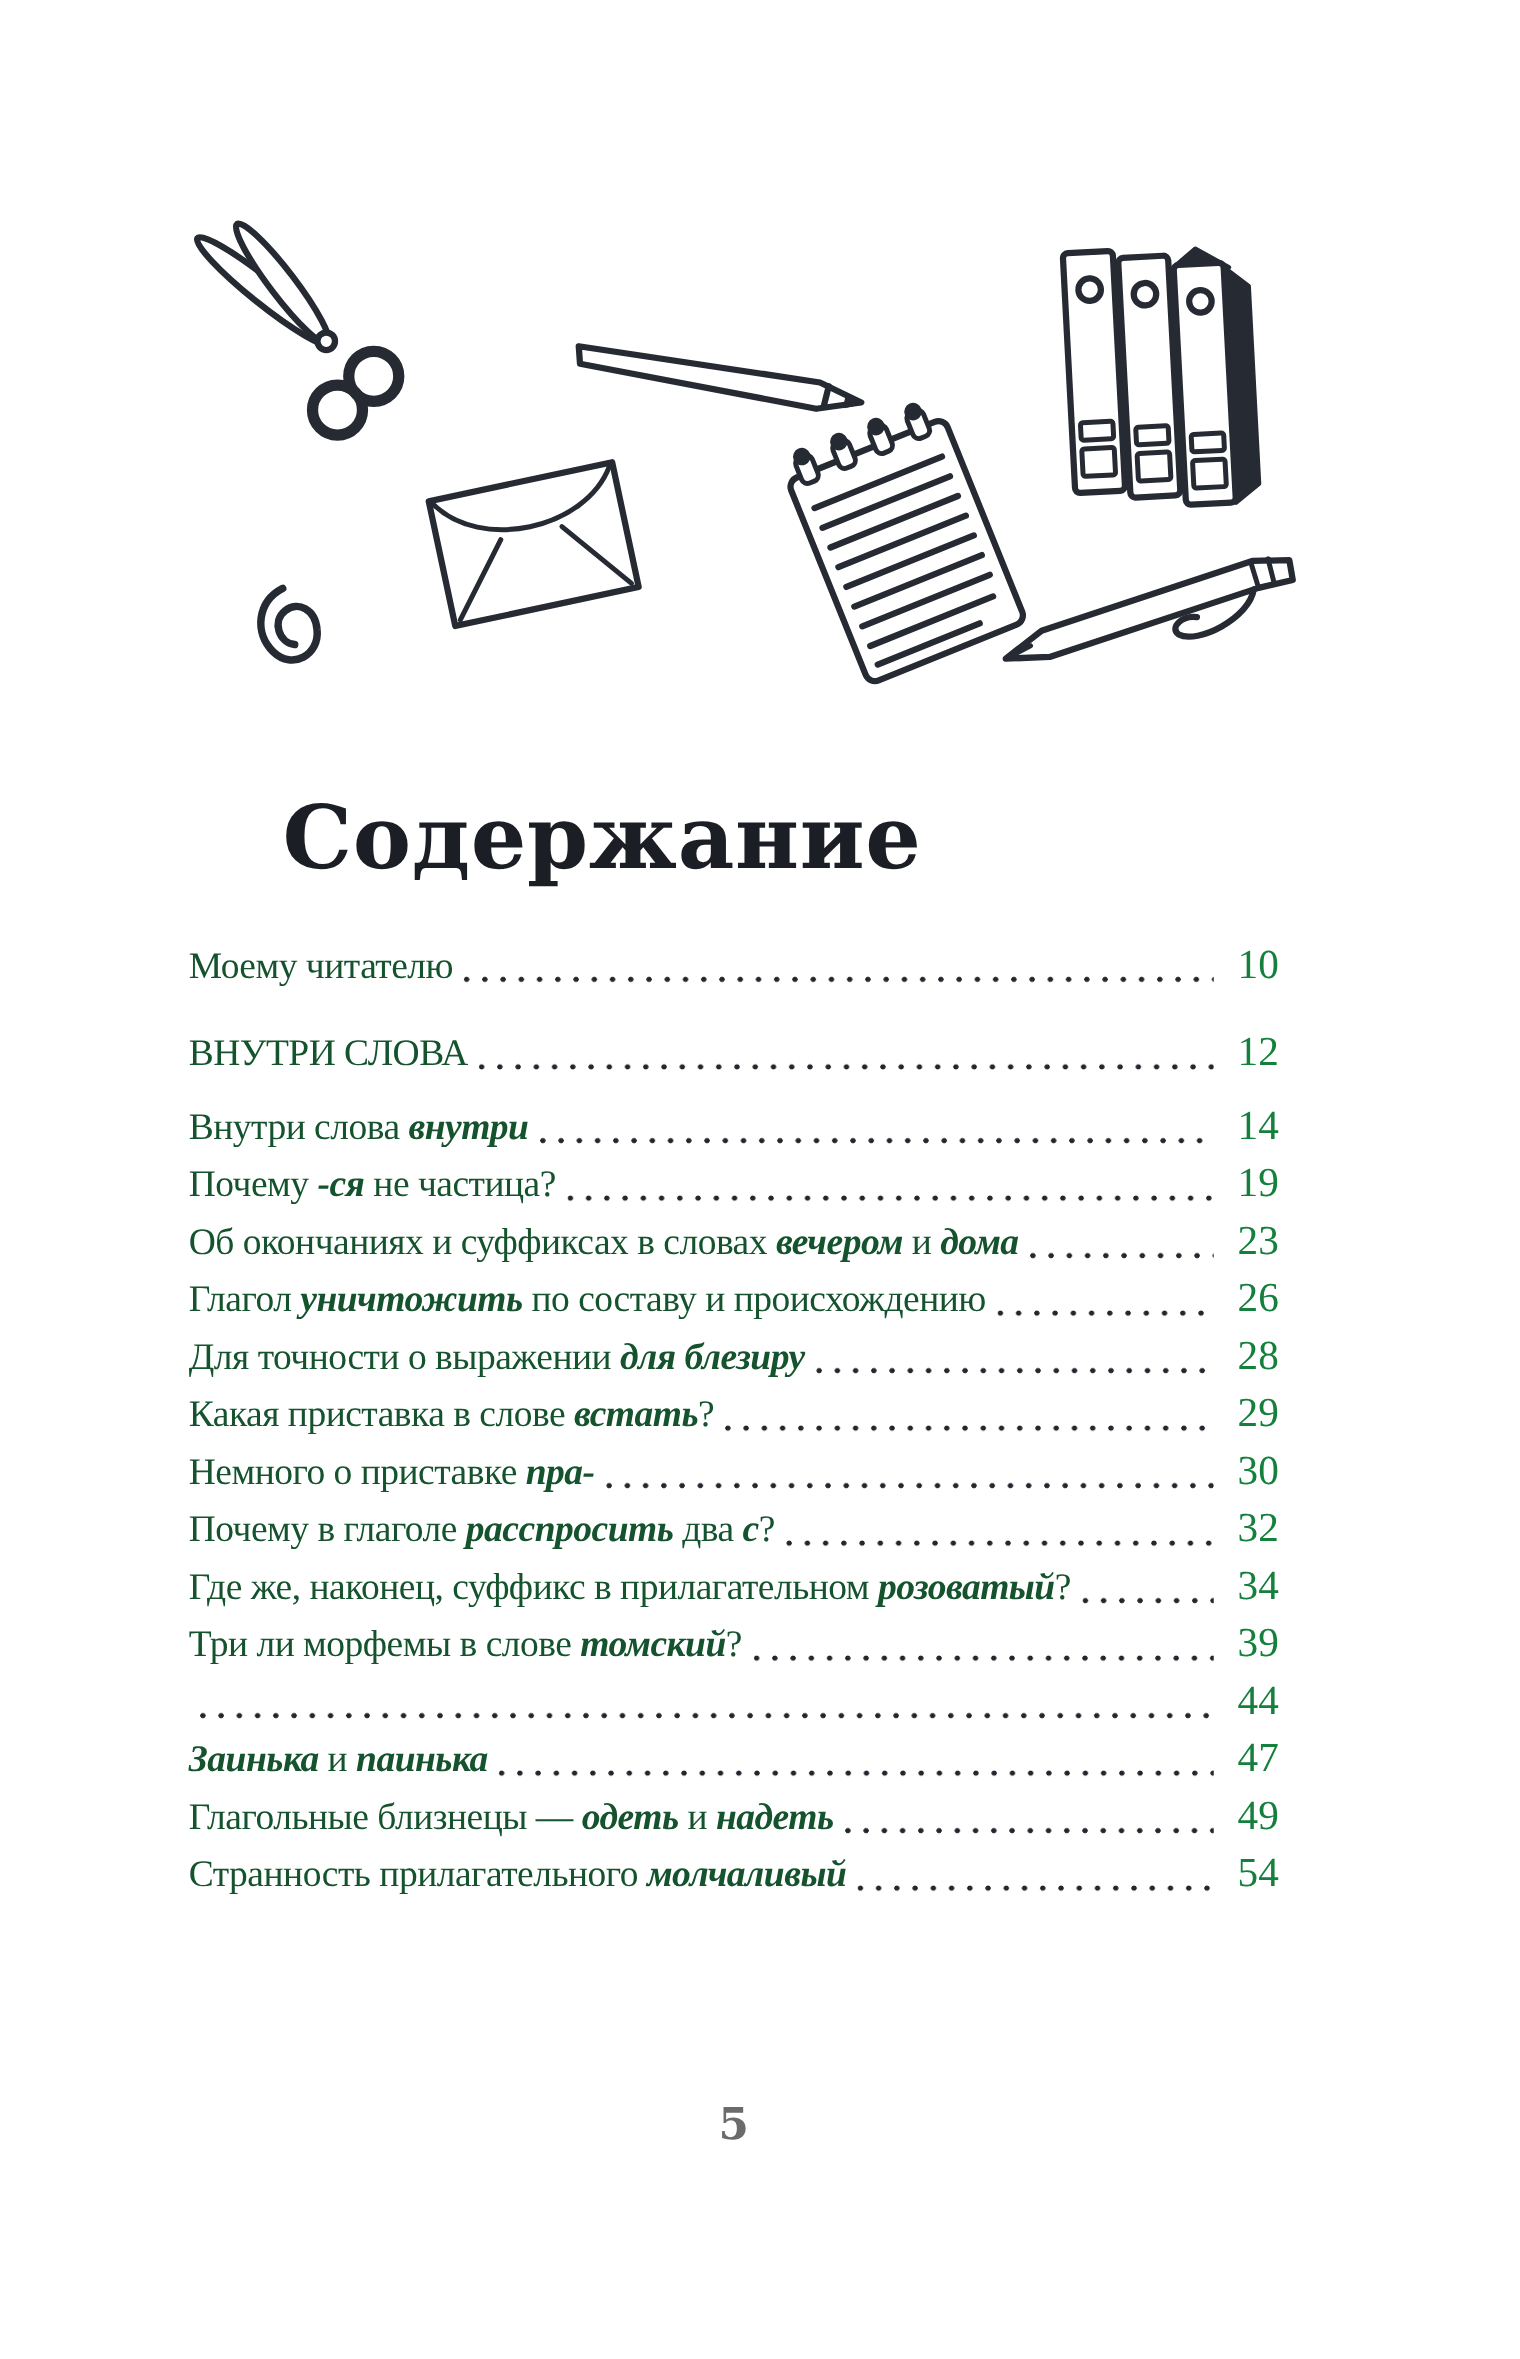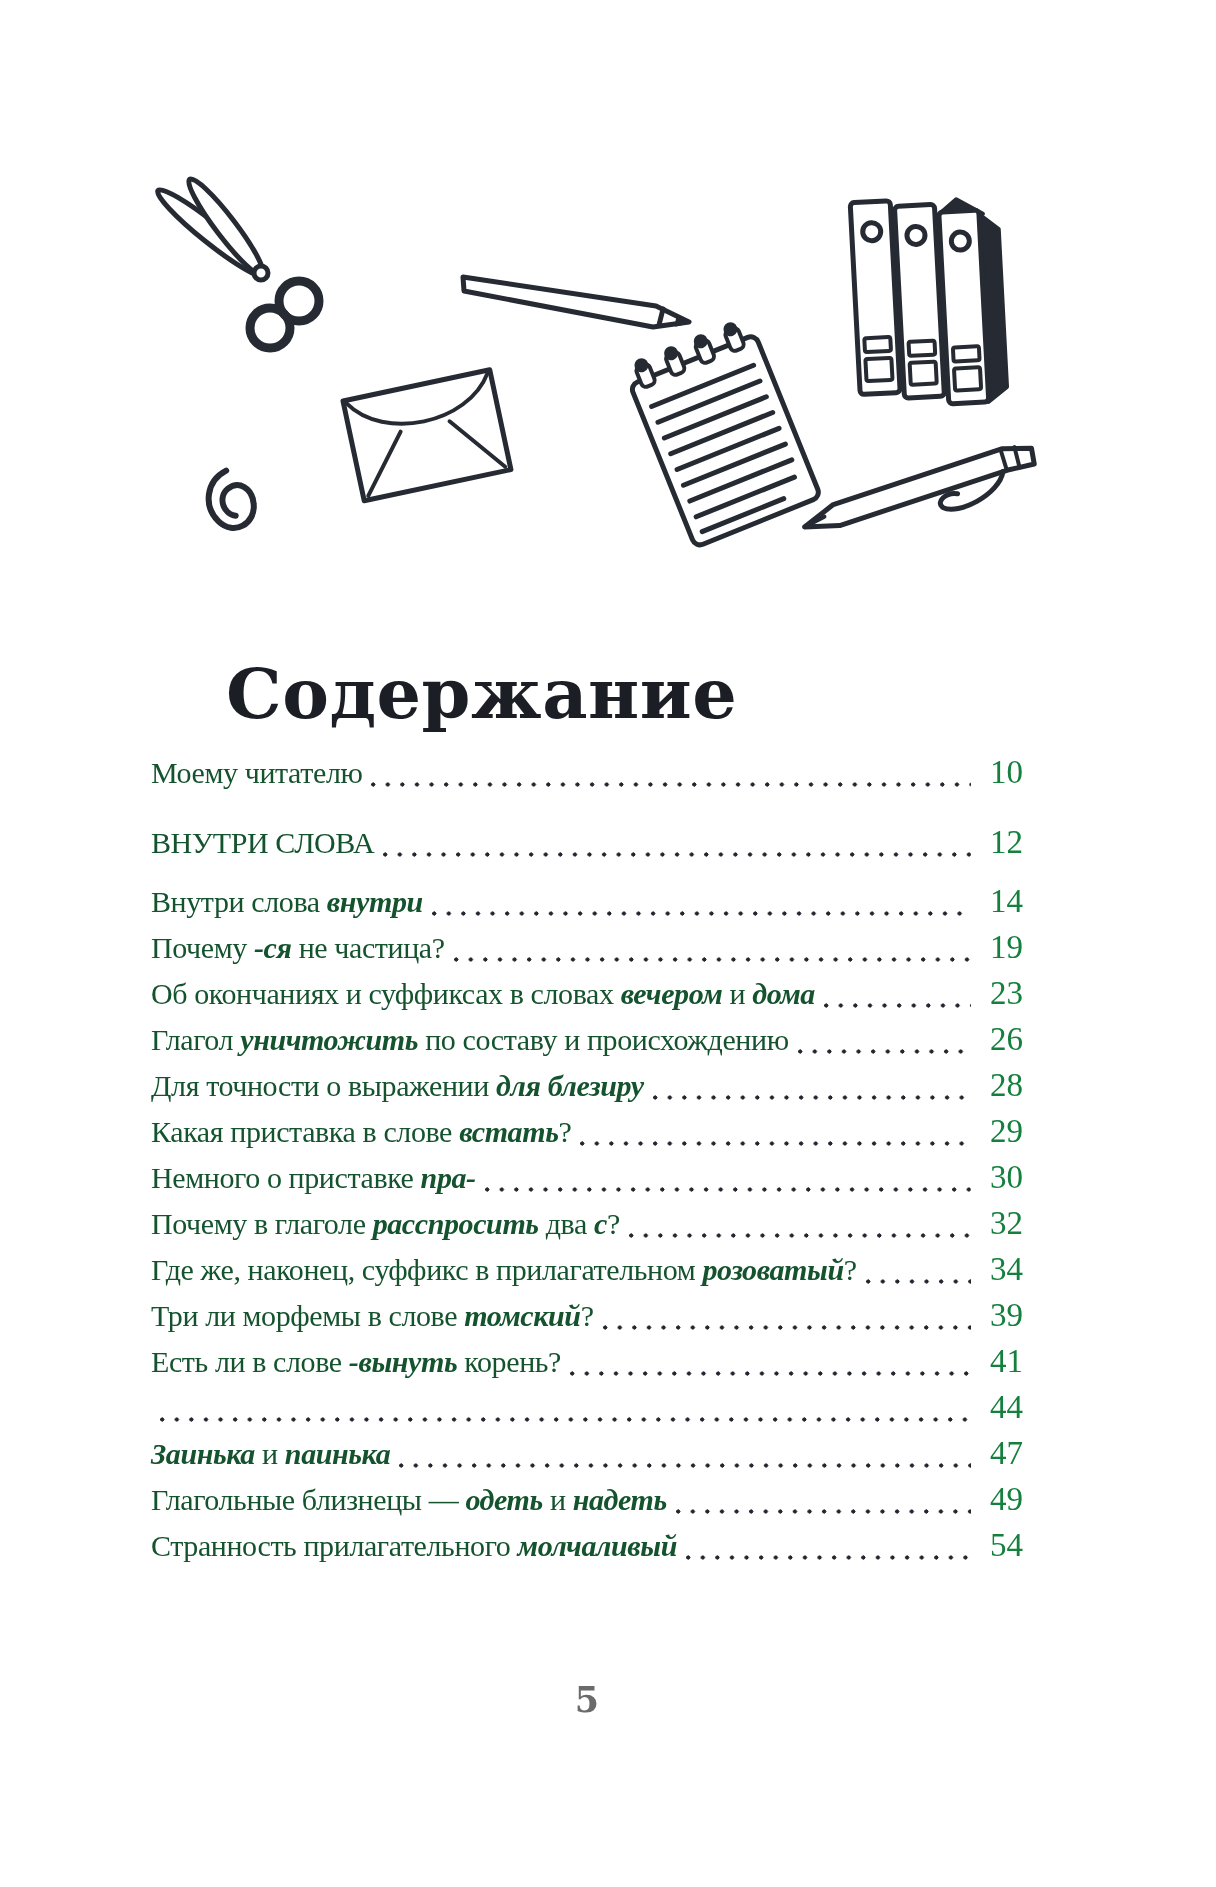--- a/index.html
+++ b/index.html
@@ -2,21 +2,21 @@
 <html><head>
 <meta charset="utf-8">
 <style>
   html,body{margin:0;padding:0;}
   body{
     width:1216px;height:1887px;position:relative;background:#ffffff;
     font-family:"Liberation Serif", serif;color:#22262e;overflow:hidden;
   }
   .illustration{position:absolute;left:118px;top:173px;width:920px;height:382px;}
   .page-title{
-    position:absolute;left:226px;top:610px;
+    position:absolute;left:226px;top:586px;
     font-family:"DejaVu Serif", serif;font-weight:700;
     font-size:70px;line-height:1.05;color:#1b1e25;letter-spacing:0.5px;
   }
   .toc{position:absolute;left:151px;top:754px;width:872px;}
   .toc-row{display:flex;align-items:baseline;height:46px;}
   .toc-row.gap-large{margin-bottom:24px;}
   .toc-row.gap-medium{margin-bottom:13px;}
   .toc-label{
     font-size:30px;letter-spacing:-0.4px;white-space:nowrap;color:#14532d;
   }
@@ -171,25 +171,20 @@
       <span class="toc-label"><span>Где же, наконец, суффикс в прилагательном </span><span class="bi">розоватый</span><span>?</span></span>
       <span class="toc-leader"></span>
       <span class="toc-page">34</span>
     </div>
     <div class="toc-row">
       <span class="toc-label"><span>Три ли морфемы в слове </span><span class="bi">томский</span><span>?</span></span>
       <span class="toc-leader"></span>
       <span class="toc-page">39</span>
     </div>
     <div class="toc-row">
-      <span class="toc-label"><span>Есть ли в слове </span><span class="bi">-вынуть</span><span> корень?</span></span>
-      <span class="toc-leader"></span>
-      <span class="toc-page">41</span>
-    </div>
-    <div class="toc-row">
       <span class="toc-leader"></span>
       <span class="toc-page">44</span>
     </div>
     <div class="toc-row">
       <span class="toc-label"><span class="bi">Заинька</span><span> и </span><span class="bi">паинька</span></span>
       <span class="toc-leader"></span>
       <span class="toc-page">47</span>
     </div>
     <div class="toc-row">
       <span class="toc-label"><span>Глагольные близнецы — </span><span class="bi">одеть</span><span> и </span><span class="bi">надеть</span><span> </span></span>

